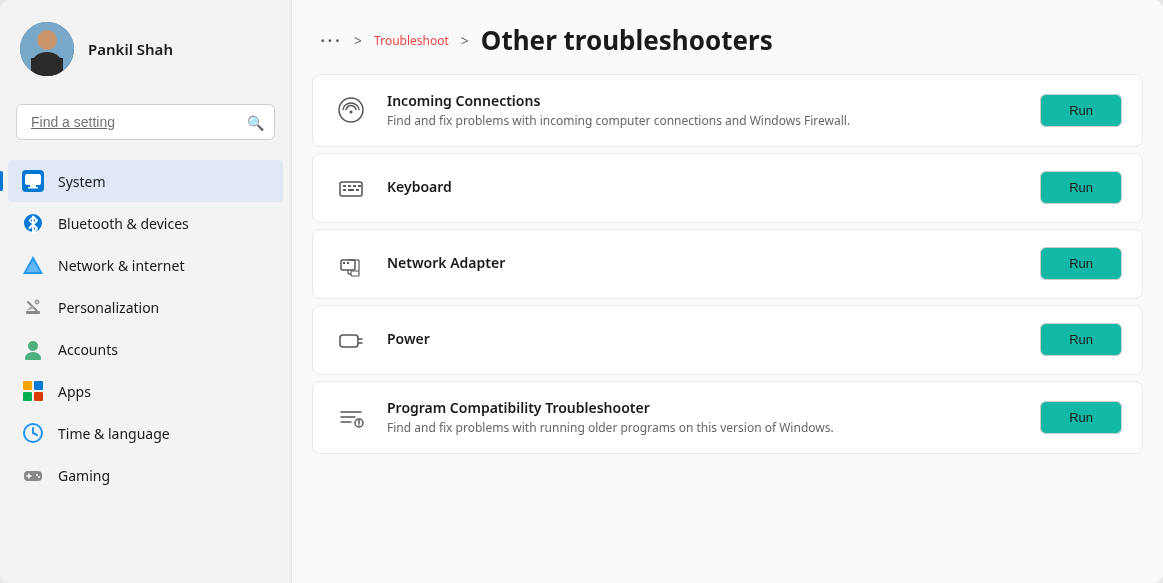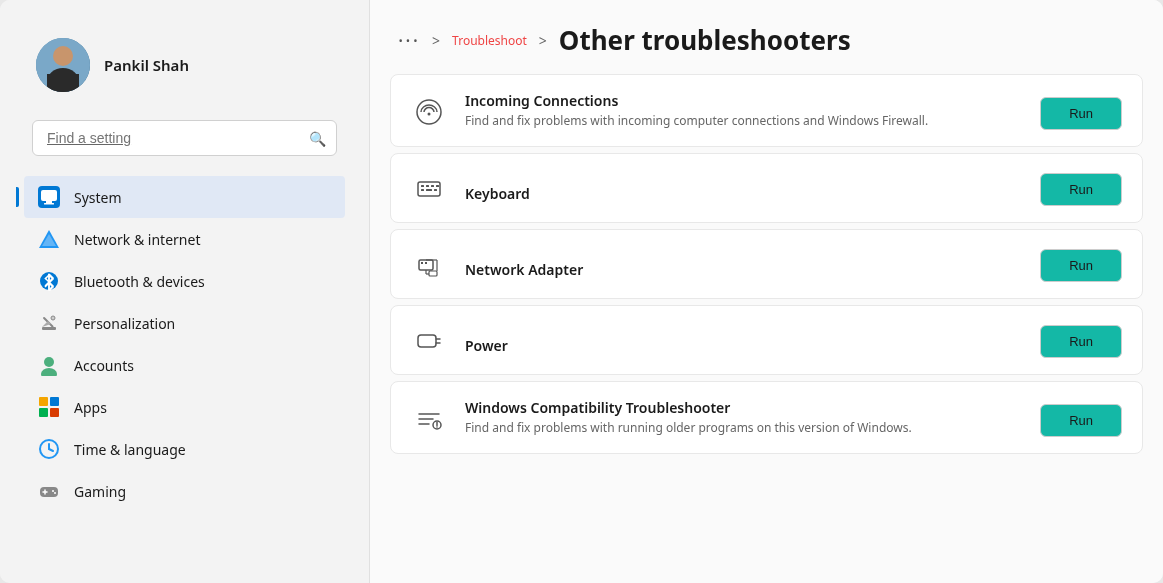--- a/index.html
+++ b/index.html
@@ -17,25 +17,25 @@
       display: flex;
       width: 1163px;
       height: 583px;
       background: #f3f3f3;
       border-radius: 10px;
       overflow: hidden;
     }
 
     
     .sidebar {
-      width: 370px;
+      width: 292px;
       background: #f3f3f3;
       display: flex;
       flex-direction: column;
-      padding: 16px;
+      padding: 0;
       flex-shrink: 0;
       border-right: 1px solid #e0e0e0;
     }
 
     .sidebar-profile {
       display: flex;
       align-items: center;
       gap: 14px;
       padding: 22px 20px 22px 20px;
     }
@@ -184,21 +184,21 @@
     }
 
     .troubleshooters-list {
       flex: 1;
       overflow-y: auto;
       padding: 0 20px 20px 20px;
     }
 
     .troubleshooter-item {
       display: flex;
-      align-items: flex-end;
+      align-items: center;
       background: #ffffff;
       border: 1px solid #e8e8e8;
       border-radius: 8px;
       padding: 16px 20px;
       margin-bottom: 6px;
       gap: 18px;
     }
 
     .item-icon {
       width: 36px;
@@ -285,40 +285,40 @@
               <rect x="1" y="2" width="16" height="11" rx="2" fill="white"></rect>
               <rect x="6" y="13" width="6" height="2" fill="white"></rect>
               <rect x="4" y="15" width="10" height="1.5" rx="0.5" fill="white"></rect>
             </svg>
         </div>
         <span class="nav-label">System</span>
       </div>
 
       <div class="nav-item">
         <div class="nav-icon">
-          <svg width="22" height="22" viewBox="0 0 22 22">
-            <polygon points="11,2 21,20 1,20" fill="#2196f3"></polygon>
-            <polygon points="11,6 18,18 4,18" fill="#64b5f6"></polygon>
-          </svg>
-        </div>
-        <span class="nav-label">Network &amp; internet</span>
-      </div>
-
-      <div class="nav-item">
-        <div class="nav-icon">
           <svg width="20" height="20" viewBox="0 0 20 20">
             <circle cx="10" cy="10" r="9" fill="#0078d4"></circle>
             <path d="M10 4 L14 8 L10 12 L10 4 Z M10 12 L14 16 L10 20 L10 12 Z M10 4 L6 8 M10 12 L6 16" stroke="white" stroke-width="1.5" fill="none"></path>
             <path d="M10 3 L14 7 L10 11 L14 15 L10 19" stroke="white" stroke-width="1.5" fill="none"></path>
             <line x1="10" y1="3" x2="10" y2="19" stroke="white" stroke-width="1.5"></line>
             <line x1="10" y1="11" x2="6" y2="7" stroke="white" stroke-width="1.5"></line>
             <line x1="10" y1="11" x2="6" y2="15" stroke="white" stroke-width="1.5"></line>
           </svg>
         </div>
         <span class="nav-label">Bluetooth &amp; devices</span>
+      </div>
+
+      <div class="nav-item">
+        <div class="nav-icon">
+          <svg width="22" height="22" viewBox="0 0 22 22">
+            <polygon points="11,2 21,20 1,20" fill="#2196f3"></polygon>
+            <polygon points="11,6 18,18 4,18" fill="#64b5f6"></polygon>
+          </svg>
+        </div>
+        <span class="nav-label">Network &amp; internet</span>
       </div>
 
       <div class="nav-item">
         <div class="nav-icon">
           <svg width="20" height="20" viewBox="0 0 20 20">
             <rect x="3" y="14" width="14" height="3" rx="1" fill="#888"></rect>
             <rect x="9" y="2" width="2" height="14" rx="1" fill="#888" transform="rotate(-45 10 10) translate(-0,0)"></rect>
             <path d="M3 14 L9 8 L12 11 Z" fill="#aaa"></path>
             <circle cx="14" cy="5" r="2" fill="#ccc" stroke="#888" stroke-width="1"></circle>
           </svg>
@@ -459,21 +459,21 @@
           <svg width="28" height="28" viewBox="0 0 28 28">
             <line x1="4" y1="9" x2="24" y2="9" stroke="#555" stroke-width="1.5" stroke-linecap="round"></line>
             <line x1="4" y1="14" x2="18" y2="14" stroke="#555" stroke-width="1.5" stroke-linecap="round"></line>
             <line x1="4" y1="19" x2="14" y2="19" stroke="#555" stroke-width="1.5" stroke-linecap="round"></line>
             <circle cx="22" cy="20" r="4" stroke="#555" stroke-width="1.5" fill="none"></circle>
             <line x1="22" y1="17.5" x2="22" y2="20.5" stroke="#555" stroke-width="1.5" stroke-linecap="round"></line>
             <circle cx="22" cy="22" r="0.8" fill="#555"></circle>
           </svg>
         </div>
         <div class="item-content">
-          <div class="item-title">Windows Compatibility Troubleshooter</div>
+          <div class="item-title">Program Compatibility Troubleshooter</div>
           <div class="item-desc">Find and fix problems with running older programs on this version of Windows.</div>
         </div>
         <button class="run-button">Run</button>
       </div>
 
     </div>
   </div>
 </div>
 
 </body></html>

